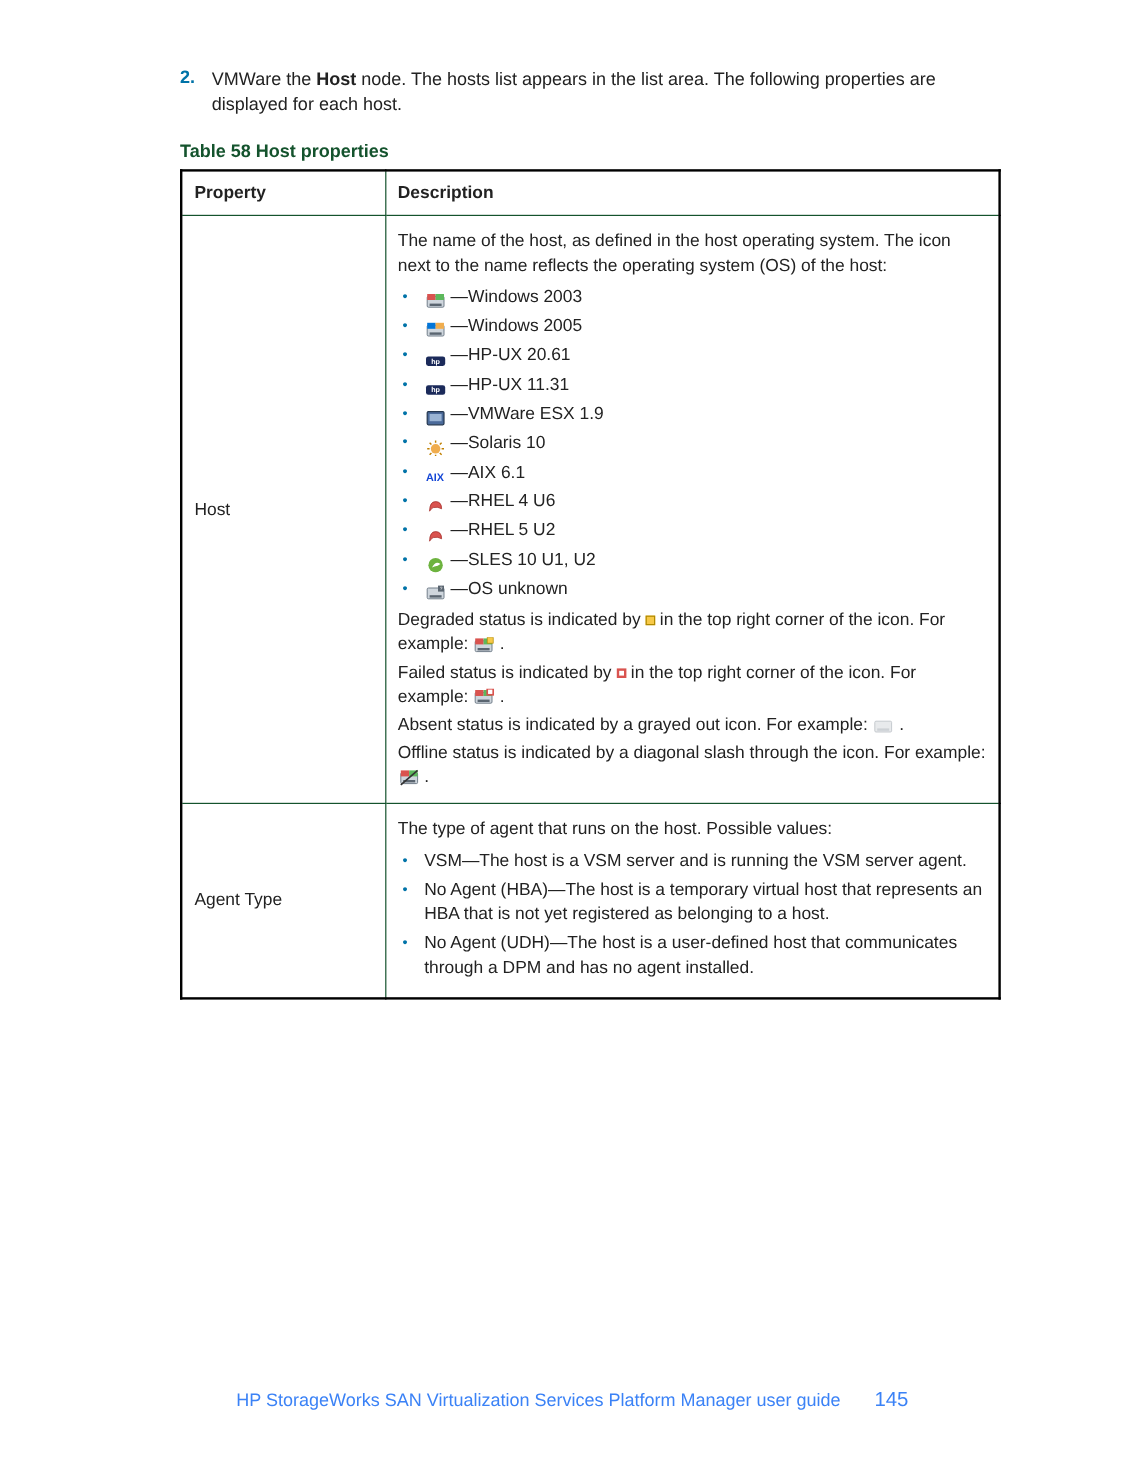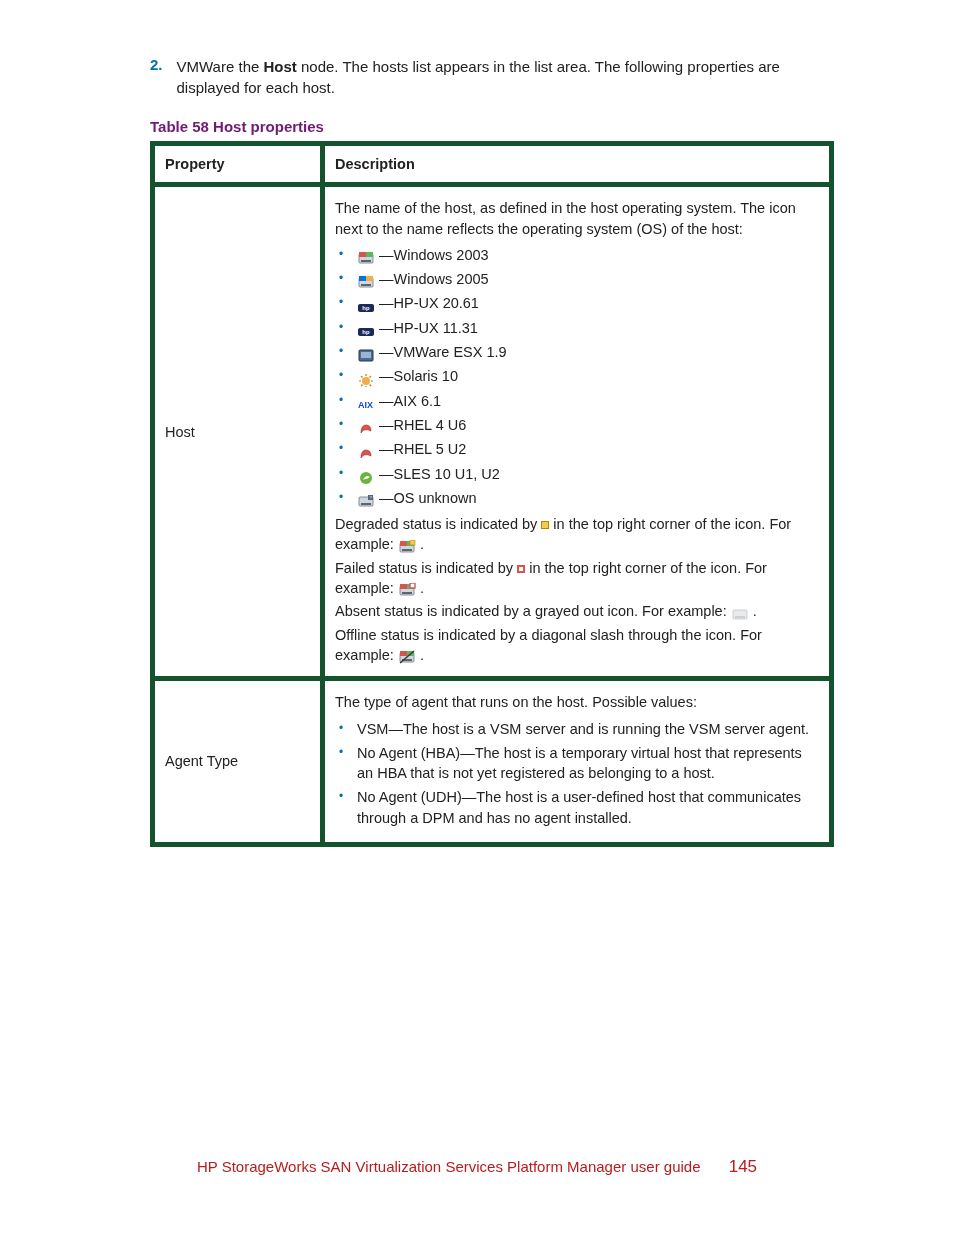--- a/index.html
+++ b/index.html
@@ -19,33 +19,33 @@
       display: flex;
       gap: 14px;
       margin-bottom: 18px;
     }
     .step-num {
       color: #0073a8;
       font-weight: bold;
     }
     .step-text { flex: 1; line-height: 1.4; }
     .table-caption {
-      color: #701a75;
+      color: #14532d;
       font-weight: bold;
       margin-bottom: 6px;
       font-size: 15px;
       margin-top: 20px;
     }
     table {
       border-collapse: collapse;
       width: 100%;
       border: 2px solid #000;
     }
     th, td {
-      border: 5px solid #14532d;
+      border: 1px solid #14532d;
       text-align: left;
       vertical-align: top;
       padding: 8px 10px;
       font-size: 14.5px;
       line-height: 1.4;
     }
     th {
       font-weight: bold;
       background: #fff;
     }
@@ -97,21 +97,21 @@
     }
     .dot-yellow { background: #f7c948; border: 1px solid #b08900; }
     .dot-red { background: #fff; border: 2px solid #d9534f; }
     .footer {
       position: absolute;
       bottom: 58px;
       left: 0;
       width: 100%;
       text-align: center;
       font-size: 15px;
-      color: #b91c1c;
+      color: #3b82f6;
     }
     .footer .pagenum { margin-left: 24px; font-size: 17px;}
     .bold { font-weight: bold; }
     .desc-block p { margin: 3px 0; }
     .agent-list .li-body { display: block; }
   </style>
 </head>
 <body>
 
 <svg width="0" height="0" style="position:absolute">

